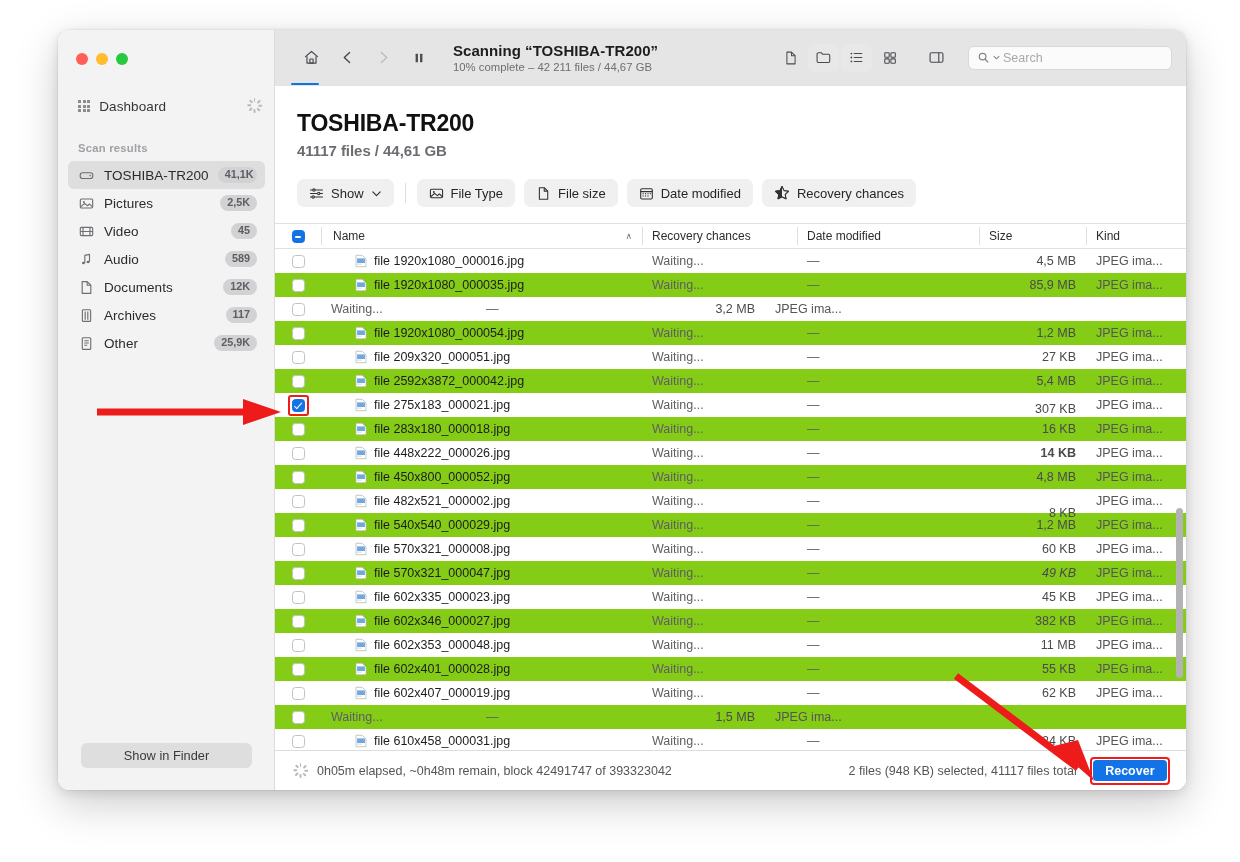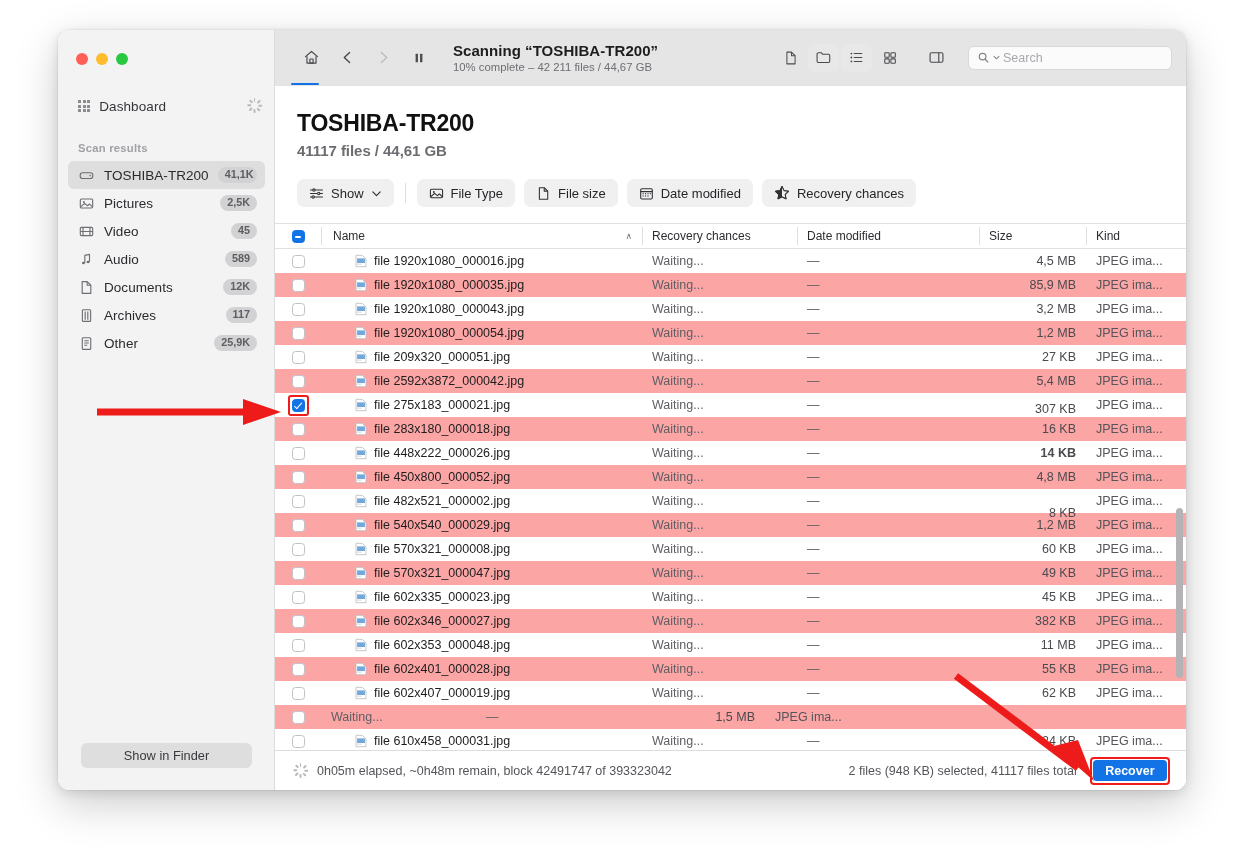--- a/index.html
+++ b/index.html
@@ -133,21 +133,21 @@
   .c-check { width: 46px; flex: 0 0 46px; justify-content: center; }
   .c-name  { flex: 1; min-width: 0; padding-left: 12px; }
   .c-rec   { width: 155px; flex: 0 0 155px; padding-left: 10px; }
   .c-date  { width: 182px; flex: 0 0 182px; padding-left: 10px; }
   .c-size  { width: 107px; flex: 0 0 107px; padding-left: 10px; }
   .c-kind  { width: 100px; flex: 0 0 100px; padding-left: 10px; }
   .sort-caret { margin-left: auto; margin-right: 10px; color: #77777c; font-size: 9px; }
 
   .tbody { flex: 1; overflow: hidden; position: relative; background: #fff; }
   .row { height: 24px; display: flex; align-items: center; font-size: 12.5px; color: #1d1d1f; }
-  .row.alt { background: #fca5a5; }
+  .row.alt { background: #84cc16; }
   .row .c-name { display: flex; align-items: center; gap: 7px; padding-left: 34px; }
   .row .c-rec { color: #5e5e63; }
   .row .c-date { color: #5e5e63; }
   .row .c-size { justify-content: flex-end; padding-right: 10px; color: #4a4a4f; }
   .row .c-kind { color: #55555a; white-space: nowrap; overflow: hidden; }
 
   .cbx {
     width: 13px; height: 13px; border-radius: 3.5px;
     border: 1px solid #c2c2c6; background: #fff; display: block;
   }
@@ -522,28 +522,20 @@
                 </div>
                 <div class="cell c-rec" style="display: flex; align-items: center;">Waiting...</div>
                 <div class="cell c-date" style="display: flex; align-items: center;">—</div>
                 <div class="cell c-size" style="display: flex; align-items: center; justify-content: flex-end;">85,9 MB</div>
                 <div class="cell c-kind" style="display: flex; align-items: center;">JPEG ima...</div>
               </div>
               <div class="row">
                 <div class="cell c-check" style="display: flex; align-items: center; justify-content: center;">
                   <span class="cbx"></span>
                 </div>
-                <div class="cell c-name">
-                  <span class="fico"><svg width="12" height="14" viewBox="0 0 12 14">
-                      <path d="M1 1.3h6.2L11 5v7.7H1z" fill="#ffffff" stroke="#b9b9be" stroke-width=".8"></path>
-                      <rect x="2.1" y="4.4" width="7.8" height="4.6" fill="#6fa8dc"></rect>
-                      <rect x="2.1" y="9.6" width="4.4" height="1" fill="#d6d6da"></rect>
-                    </svg></span>
-                  <span>file 1920x1080_000043.jpg</span>
-                </div>
                 <div class="cell c-rec" style="display: flex; align-items: center;">Waiting...</div>
                 <div class="cell c-date" style="display: flex; align-items: center;">—</div>
                 <div class="cell c-size" style="display: flex; align-items: center; justify-content: flex-end;">3,2 MB</div>
                 <div class="cell c-kind" style="display: flex; align-items: center;">JPEG ima...</div>
               </div>
               <div class="row alt">
                 <div class="cell c-check" style="display: flex; align-items: center; justify-content: center;">
                   <span class="cbx"></span>
                 </div>
                 <div class="cell c-name">
@@ -721,21 +713,21 @@
                 <div class="cell c-name">
                   <span class="fico"><svg width="12" height="14" viewBox="0 0 12 14">
                       <path d="M1 1.3h6.2L11 5v7.7H1z" fill="#ffffff" stroke="#b9b9be" stroke-width=".8"></path>
                       <rect x="2.1" y="4.4" width="7.8" height="4.6" fill="#6fa8dc"></rect>
                       <rect x="2.1" y="9.6" width="4.4" height="1" fill="#d6d6da"></rect>
                     </svg></span>
                   <span>file 570x321_000047.jpg</span>
                 </div>
                 <div class="cell c-rec" style="display: flex; align-items: center;">Waiting...</div>
                 <div class="cell c-date" style="display: flex; align-items: center;">—</div>
-                <div class="cell c-size" style="display: flex; align-items: center; justify-content: flex-end;">49 KB</div>
+                <div class="cell c-size" style="display: flex; align-items: center; justify-content: flex-end; font-style: italic;">49 KB</div>
                 <div class="cell c-kind" style="display: flex; align-items: center;">JPEG ima...</div>
               </div>
               <div class="row">
                 <div class="cell c-check" style="display: flex; align-items: center; justify-content: center;">
                   <span class="cbx"></span>
                 </div>
                 <div class="cell c-name">
                   <span class="fico"><svg width="12" height="14" viewBox="0 0 12 14">
                       <path d="M1 1.3h6.2L11 5v7.7H1z" fill="#ffffff" stroke="#b9b9be" stroke-width=".8"></path>
                       <rect x="2.1" y="4.4" width="7.8" height="4.6" fill="#6fa8dc"></rect>

